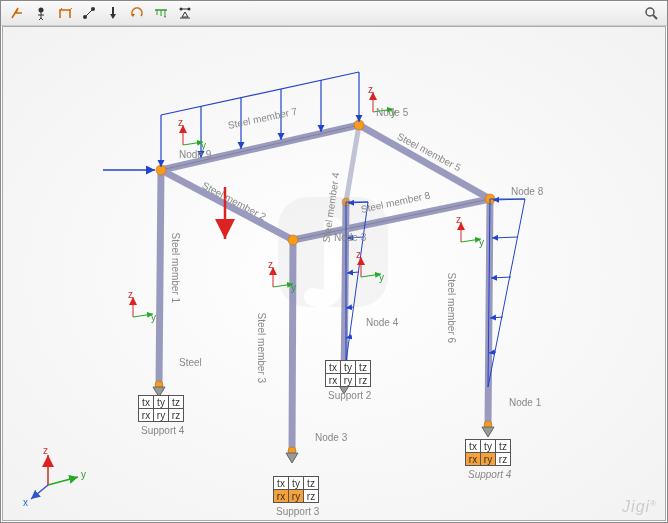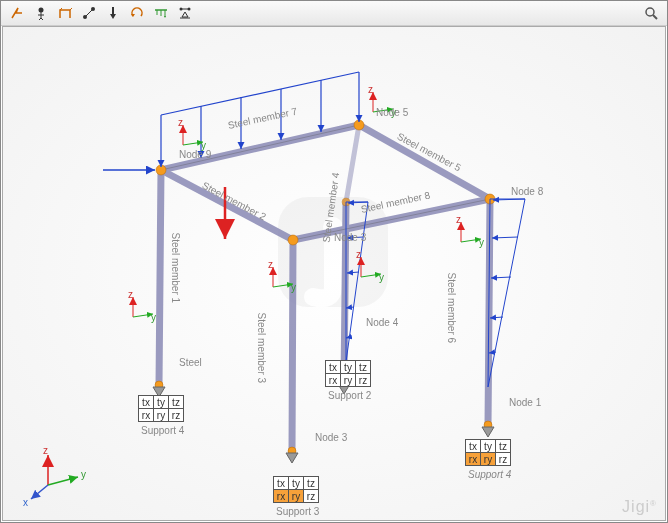--- a/index.html
+++ b/index.html
@@ -8,21 +8,21 @@
   .tbtn { width: 18px; height: 18px; margin: 0 2px; display: flex; align-items: center; justify-content: center; border: 1px solid transparent; }
   .spacer { flex: 1; }
   .viewport { position: absolute; top: 25px; left: 1px; right: 1px; bottom: 1px; border: 1px solid #aaa; background: radial-gradient(ellipse at center, #ffffff 0%, #f2f2f2 100%); overflow: hidden; }
   .lbl { position: absolute; font-size: 10px; color: #888; white-space: nowrap; }
   .nodelbl { color: #888; padding-left: 28px; }
   .memlbl { color: #888; transform-origin: left center; }
   .support-lbl { color: #888; font-size: 10px; }
   .dof-table { position: absolute; border-collapse: collapse; font-size: 10px; }
   .dof-table td { border: 1px solid #555; width: 14px; height: 12px; text-align: center; padding: 0; background: #fff; color: #333; }
   .dof-table td.free { background: #f7a13a; }
-  .brand { position: absolute; right: 8px; bottom: 4px; font-size: 16px; color: #ccc; letter-spacing: 1px; }
+  .brand { position: absolute; right: 8px; bottom: 4px; font-size: 16px; color: #ccc; font-style: italic; letter-spacing: 1px; }
   .axis-lbl { position: absolute; font-size: 10px; }
   .axis-x { color: #3366cc; }
   .axis-y { color: #339933; }
   .axis-z { color: #cc3333; }
 </style>
 </head>
 <body>
 
 <div class="window">
   <div class="toolbar">

